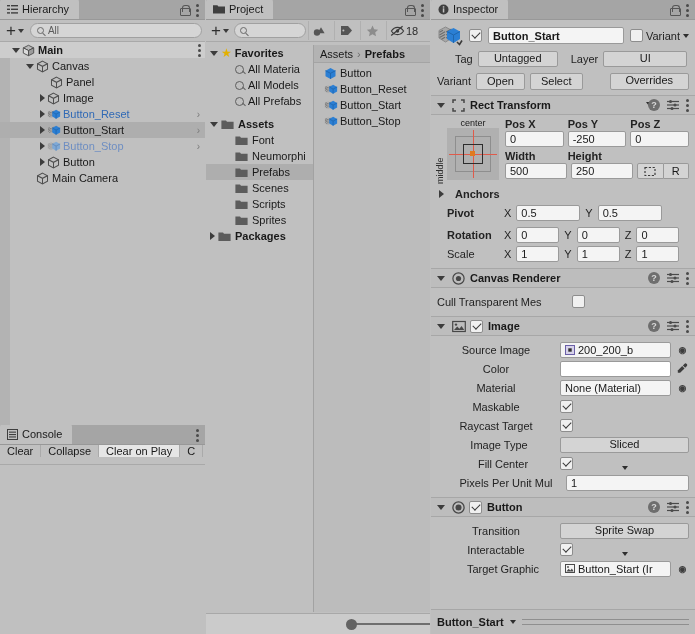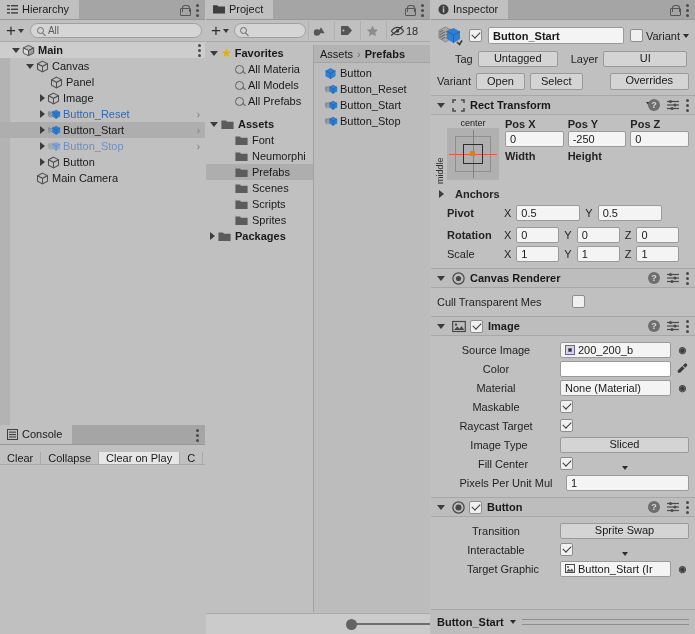--- a/index.html
+++ b/index.html
@@ -68,21 +68,21 @@
   .goico{ width:13px;height:13px;flex:none;margin-right:3px;position:relative; }
   .chevr{ position:absolute; right:5px; color:#7b7b7b; font-size:10px; }
   .lbl{ overflow:hidden; text-overflow:clip; }
   .lbl.blue{ color:#2f69b5; }
   .lbl.bluefade{ color:#6e8ec2; }
   .lbl.bold{ font-weight:bold; }
 
   
   #console{ left:0; top:425; width:205px; height:209px; top:425px; }
   #console .tabbar{ background:#a5a5a5; }
-  .cbuttons{ height:20px; background:#c0c0c0; display:flex; align-items:flex-end;
+  .cbuttons{ height:20px; background:#c0c0c0; display:flex; align-items:flex-start;
     border-bottom:1px solid #a9a9a9; }
   .cbtn{ display:flex;align-items:center;padding:0 7px; font-size:11px;
     border-right:1px solid #aaa; background:#c0c0c0; }
   .cbtn.on{ background:#e6e6e6; }
   .cbody{ position:absolute; left:0; right:0; top:62px; bottom:0; background:#c0c0c0; }
 
   
   #proj{ left:206px; top:0; width:224px; height:634px; }
   .ptool{ height:22px; background:#c0c0c0; display:flex; align-items:center; padding:0 2px; gap:2px;
     border-bottom:1px solid #a9a9a9;}
@@ -755,20 +755,38 @@
             </div>
             <div style="display:flex; gap:4px; margin-top:3px;">
               <div style="flex:1">
                   <div class="lab" style="font-weight:bold">Width</div>
                 </div>
               <div style="flex:1">
                   <div class="lab" style="font-weight:bold">Height</div>
                 </div>
               <div style="flex:1"></div>
             </div>
+            <div style="display:flex; gap:4px; margin-top:1px; align-items:center;">
+              <span class="field" style="flex:1">
+                  <span>500</span>
+                </span>
+              <span class="field" style="flex:1">
+                  <span>250</span>
+                </span>
+              <span style="flex:1; display:flex; gap:0;">
+                <span class="drop" style="flex:1;justify-content:center;border-radius:2px 0 0 2px;">
+                  <svg width="12" height="11" viewBox="0 0 12 11">
+                    <rect x="1" y="1.5" width="10" height="8" fill="none" stroke="#3c3c3c" stroke-width="1.2" stroke-dasharray="2.2 1.6"></rect>
+                  </svg>
+                </span>
+                <span class="drop" style="flex:1;justify-content:center;border-radius:0 2px 2px 0;border-left:none;">
+                  <span>R</span>
+                </span>
+              </span>
+            </div>
           </div>
         </div>
 
         <div class="frow" style="margin-top:4px;">
           <span class="tri right" style="margin-left:2px; margin-right:6px;"></span>
           <span class="lab" style="font-weight:bold">Anchors</span>
         </div>
 
         <div class="frow">
           <span class="lab" style="font-weight:bold; width:62px; padding-left:10px;">Pivot</span>

